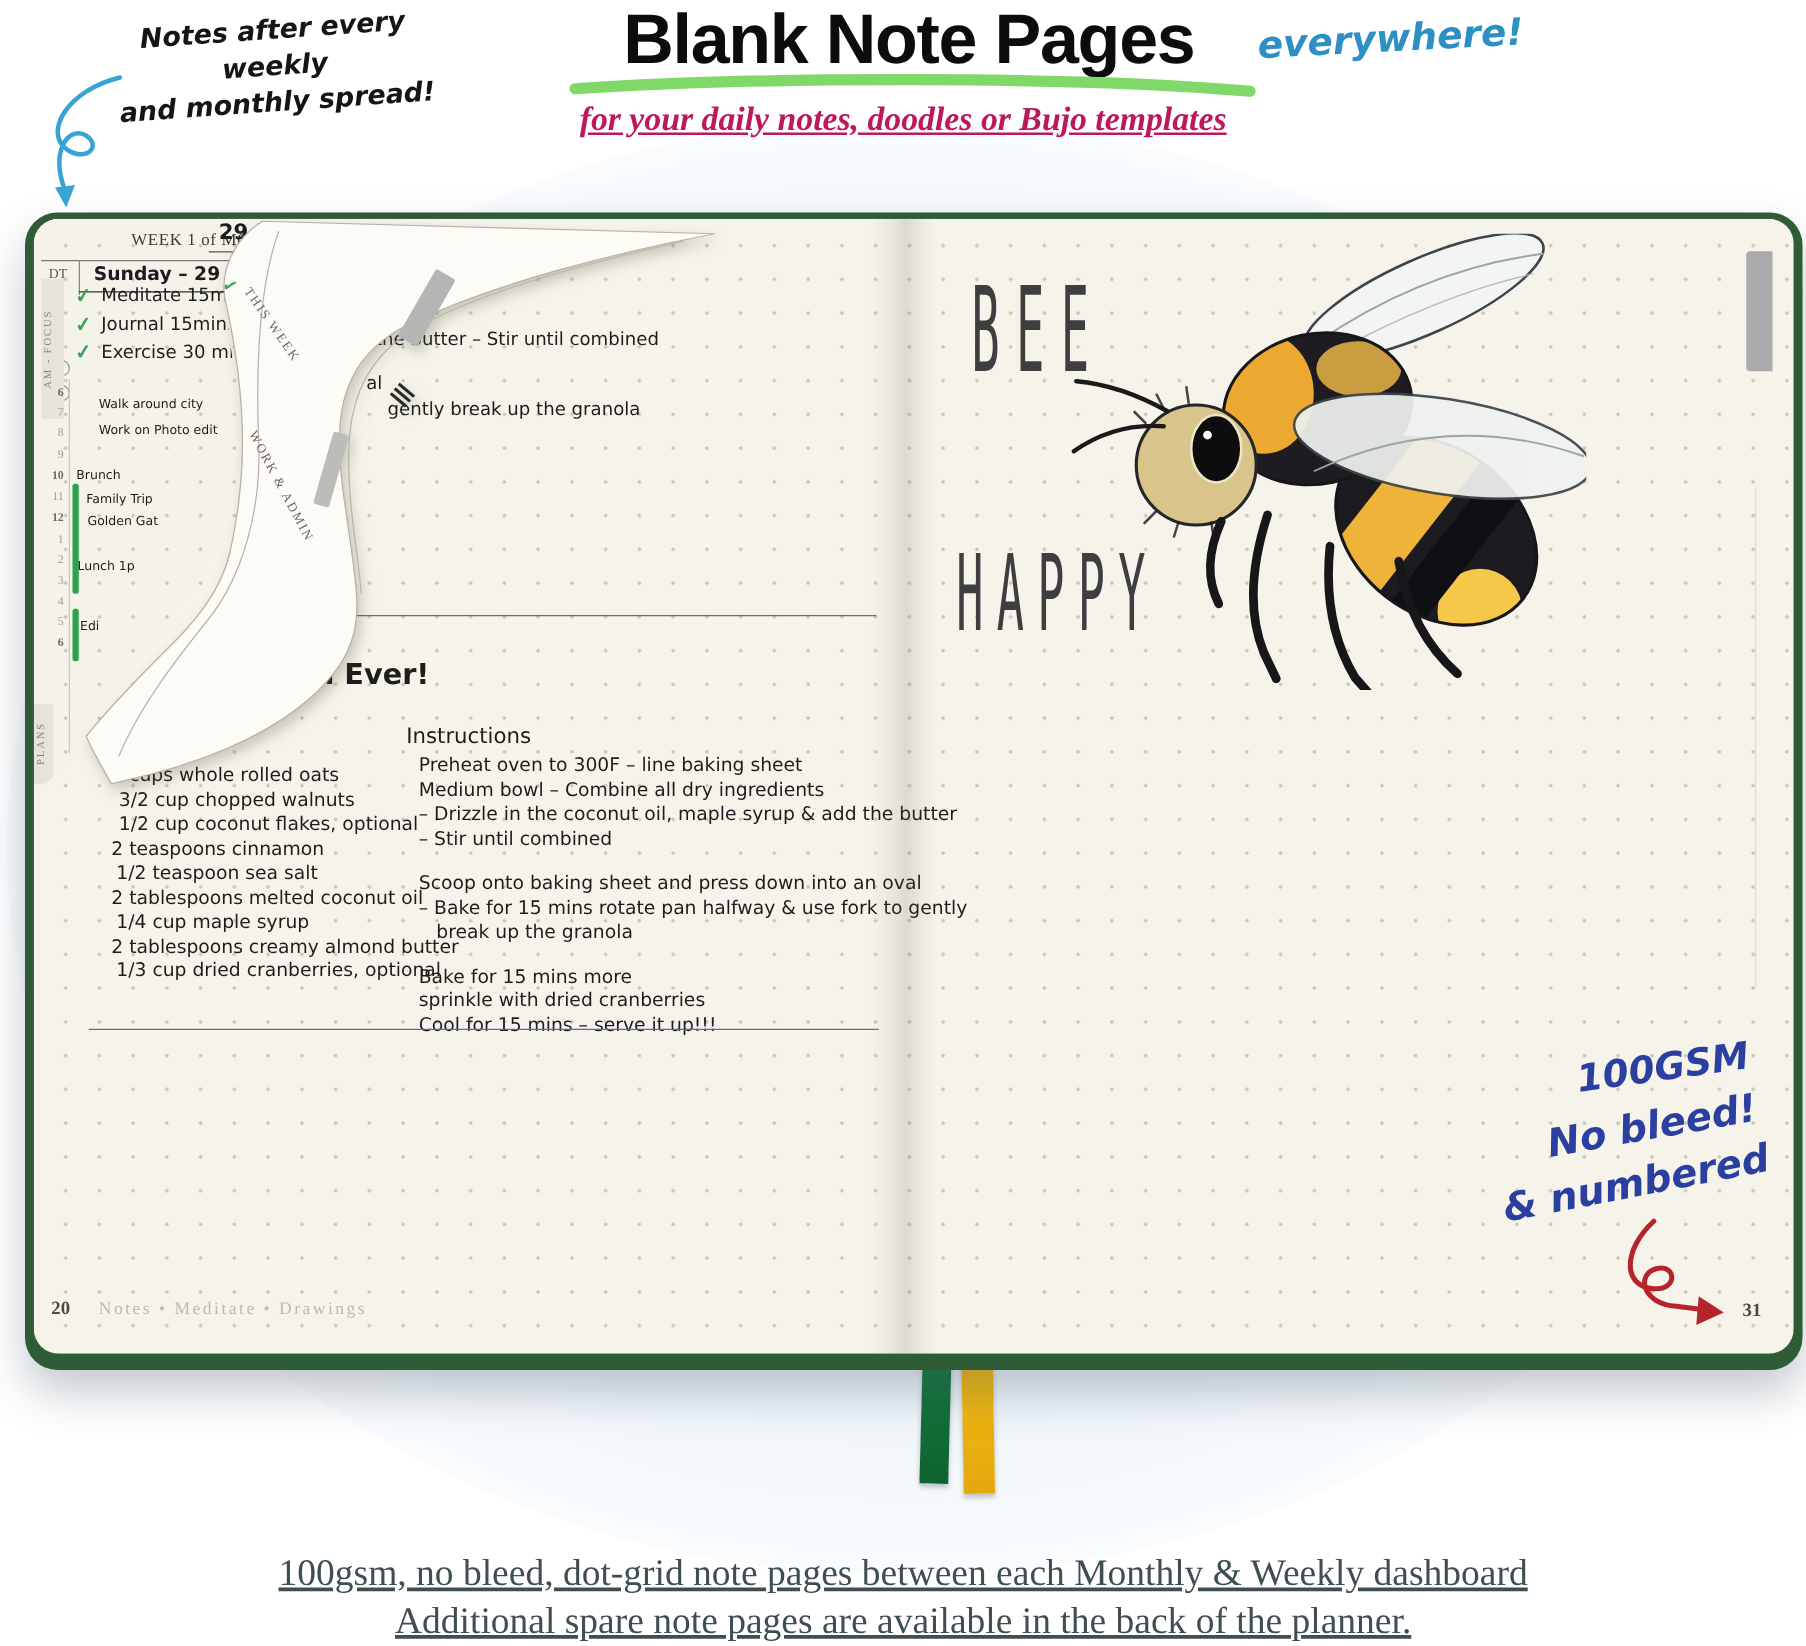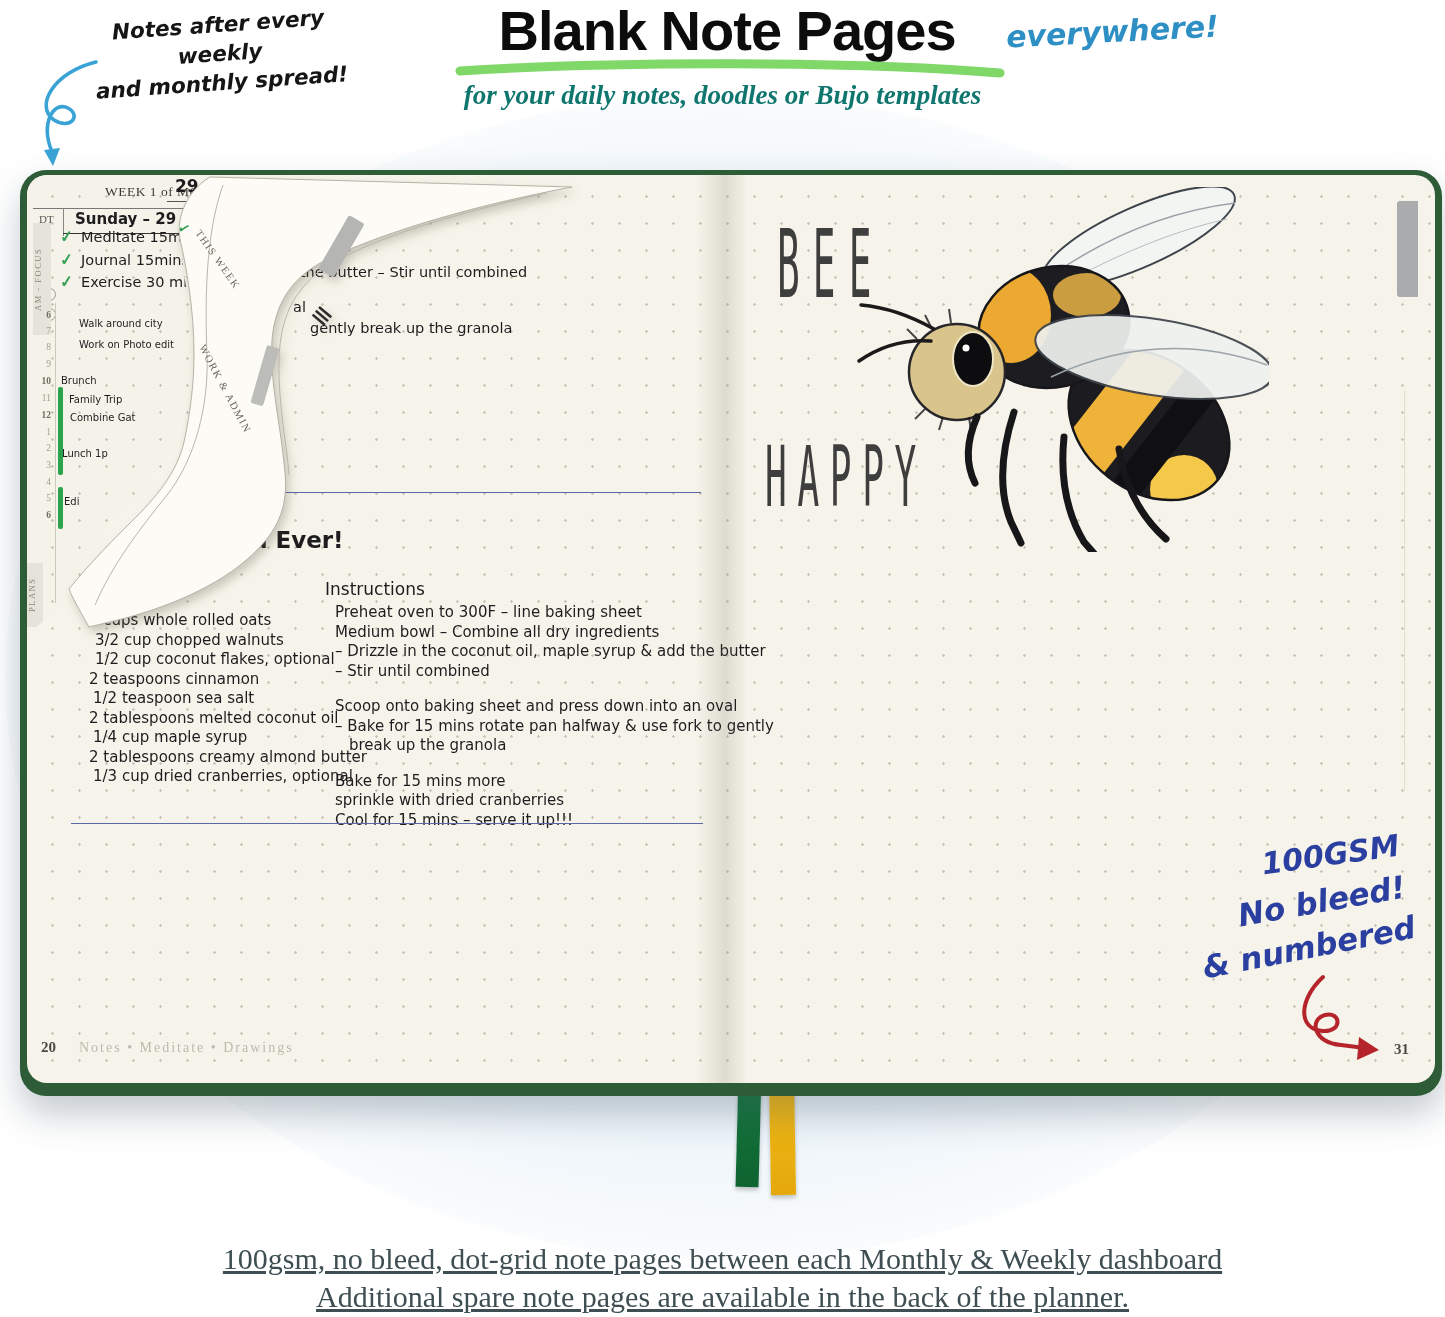--- a/index.html
+++ b/index.html
@@ -11,21 +11,21 @@
     background:radial-gradient(ellipse at center,#e9f1f7 0%,#eef5fa 55%,rgba(240,246,250,0) 78%);z-index:0;}
   
   .hero{position:absolute;inset:0;z-index:4;pointer-events:none;}
   .hand-note{position:absolute;left:70px;top:10px;width:300px;text-align:center;
     font:italic 700 21.5px "DejaVu Sans",sans-serif;color:#151515;transform:rotate(-4deg);line-height:29px;}
   .title{position:absolute;left:50%;top:-2px;transform:translateX(-49%);white-space:nowrap;
     font:700 56px "Liberation Sans",sans-serif;letter-spacing:-1px;color:#0c0c0c;margin:0;}
   .tagline{position:absolute;left:1006px;top:14px;font:italic 700 30px "DejaVu Sans",sans-serif;
     color:#2e8fc5;transform:rotate(-3deg);white-space:nowrap;}
   .subtitle{position:absolute;left:50%;top:80px;transform:translateX(-50%);white-space:nowrap;
-    font:italic 700 27px "Liberation Serif",serif;color:#0f766e;}
+    font:italic 700 27px "Liberation Serif",serif;color:#be185d;text-decoration:underline;}
   
   .ribbon{position:absolute;z-index:1;box-shadow:0 3px 4px rgba(0,0,0,.22);}
   .ribbon.g{left:737px;top:1075px;width:23px;height:112px;transform:rotate(1.5deg);
     background:linear-gradient(180deg,#157a3e,#0f6330);}
   .ribbon.y{left:770px;top:1075px;width:25px;height:120px;transform:rotate(-1deg);
     background:linear-gradient(180deg,#f5bd17,#e4a80c);}
   
   .book{position:absolute;left:20px;top:170px;width:1422px;height:926px;z-index:2;
     background:#2d5c37;border-radius:26px;box-shadow:0 18px 36px rgba(60,80,95,.30);}
   .pages{position:absolute;left:7px;top:5px;right:7px;bottom:13px;border-radius:20px;overflow:hidden;
@@ -189,21 +189,21 @@
           <div class="tnum" style="left:2px;top:302px">4</div>
           <div class="tnum" style="left:2px;top:318px">5</div>
           <div class="tnum b" style="left:2px;top:335px">6</div>
           <div class="bar" style="top:212px;height:88px"></div>
           <div class="bar" style="top:312px;height:42px"></div>
 
           <div class="entry hw" style="left:52px;top:143px">Walk around city</div>
           <div class="entry hw" style="left:52px;top:164px">Work on Photo edit</div>
           <div class="entry hw" style="left:34px;top:200px">Brunch</div>
           <div class="entry hw" style="left:42px;top:219px">Family Trip</div>
-          <div class="entry hw" style="left:43px;top:237px">Combine Gat</div>
+          <div class="entry hw" style="left:43px;top:237px">Golden Gat</div>
           <div class="entry hw" style="left:35px;top:273px">Lunch 1p</div>
           <div class="entry hw" style="left:37px;top:321px">Edi</div>
         </div>
 
         <svg class="curl" width="694" height="918" viewBox="0 0 694 918">
           <path d="M183,2 L545,12 C460,28 370,52 305,82 C265,100 248,128 245,165
                    C242,205 254,250 258,298 C261,330 252,352 232,373
                    C200,407 148,430 95,444 L62,452 C52,434 45,422 42,414
                    C58,394 78,373 102,349 C131,321 150,297 157,267
                    C164,235 167,205 167,180 C167,135 160,95 153,64 C149,42 160,16 183,2 Z" fill="#fcfbf6" stroke="#b5b2a6" stroke-width="1"></path>

